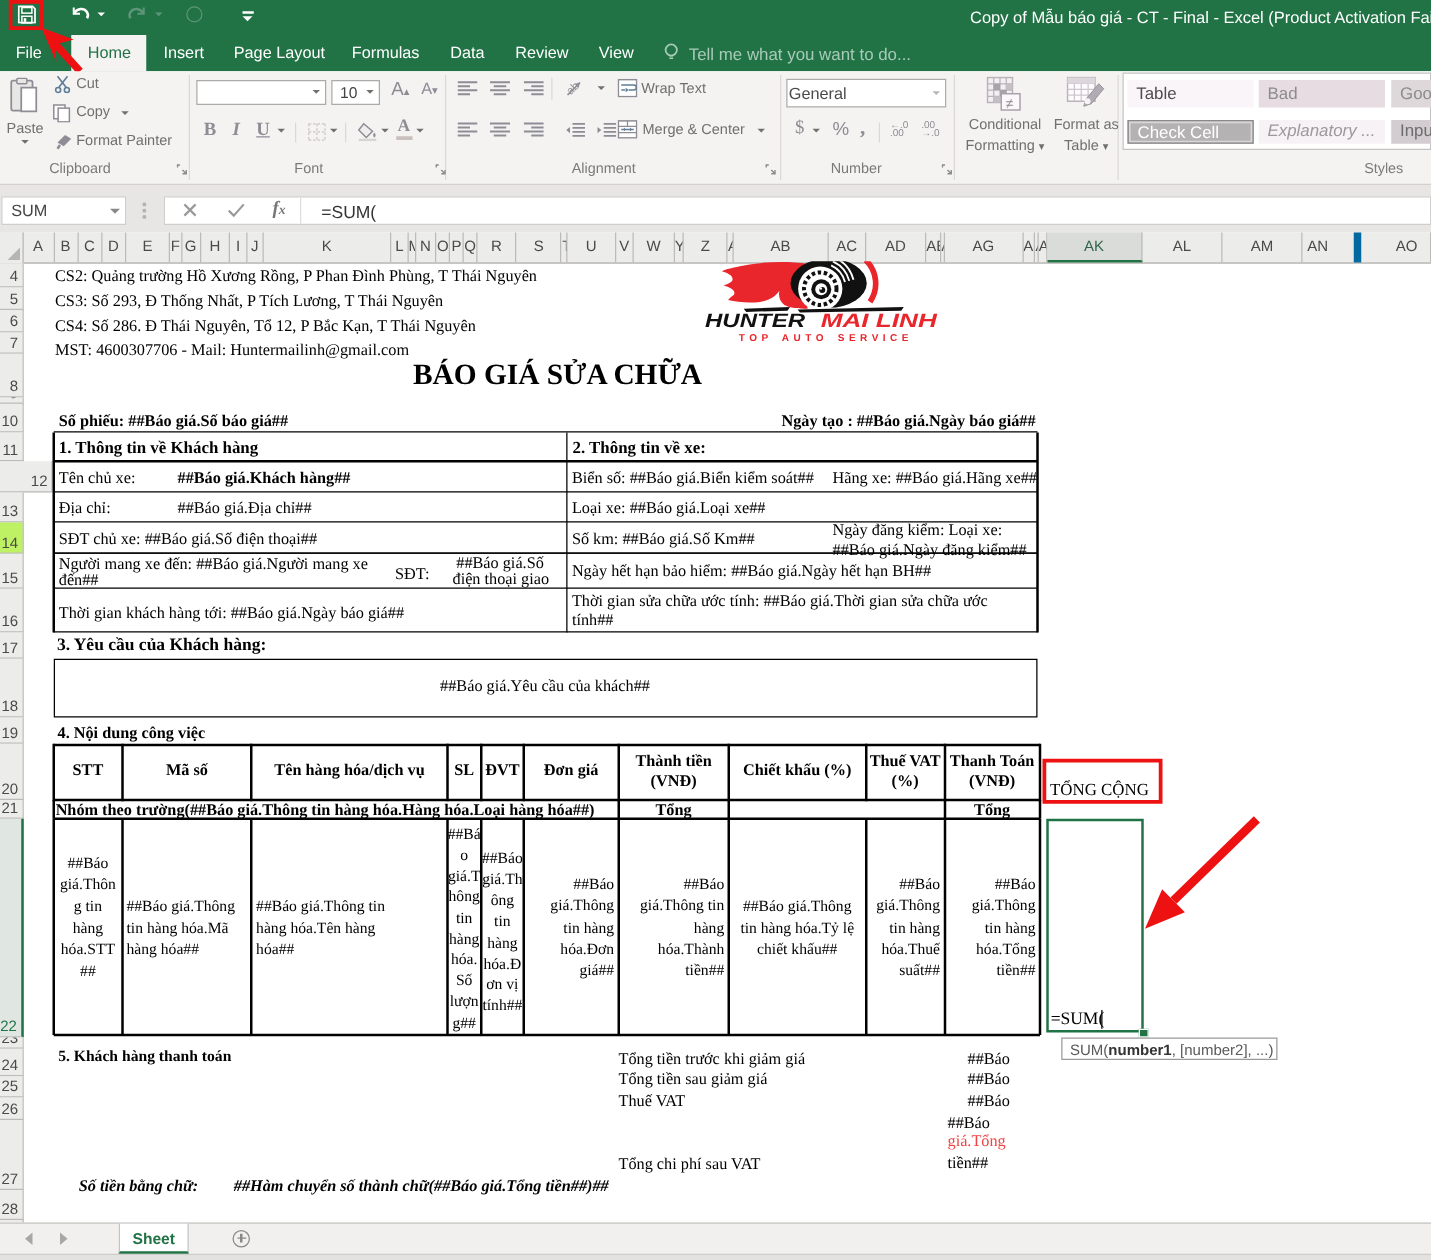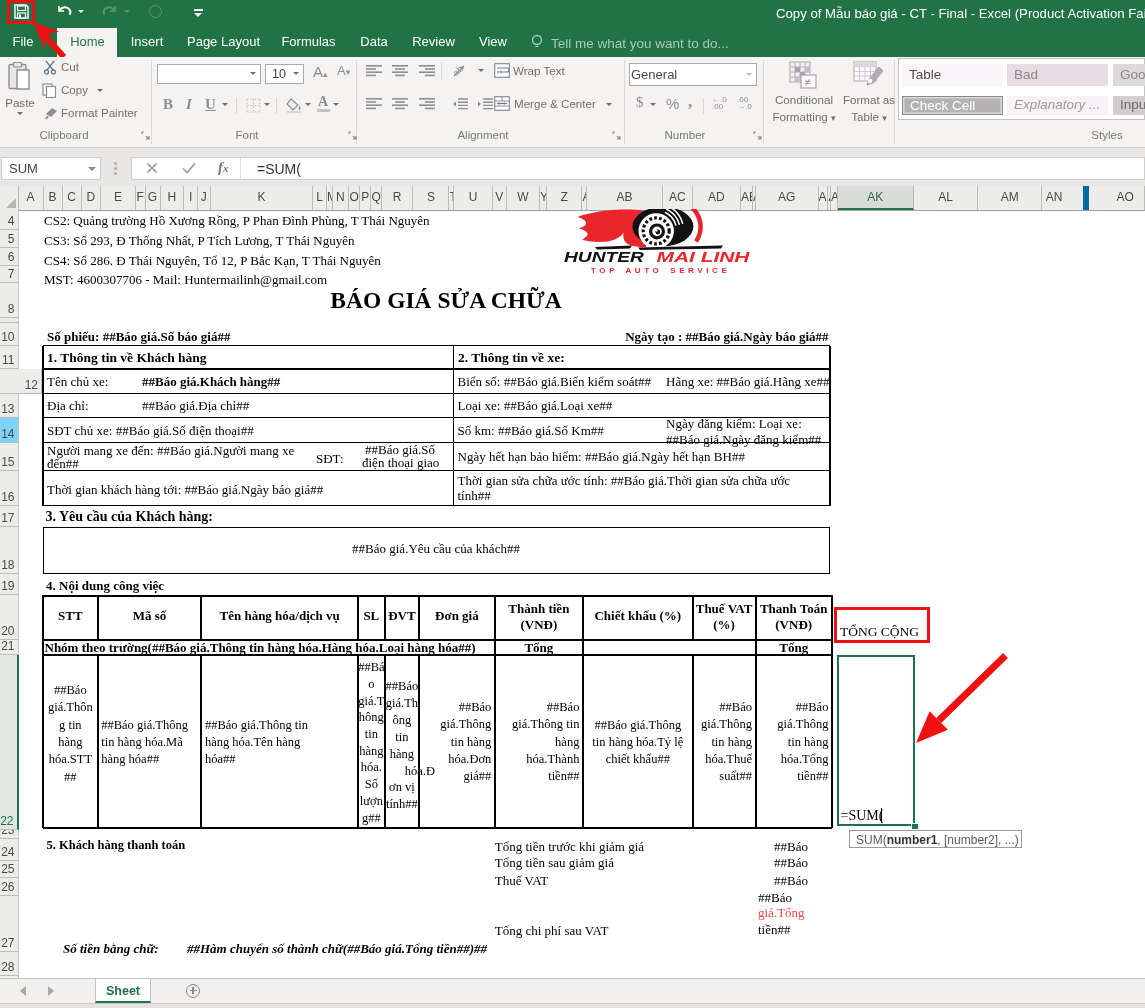--- a/index.html
+++ b/index.html
@@ -404,21 +404,21 @@
   </div>
 <div class="a" style="left:0;top:345.5px;width:18.5px;height:23.5px;background:#ececea;border-right:1px solid #c5c3c1;border-bottom:1px solid #bdbbb9;box-sizing:border-box;overflow:hidden;">
     <div style="position:absolute;right:3px;bottom:1px;font-size:12px;color:#4a4a48;">11</div>
   </div>
 <div class="a" style="left:0;top:369px;width:42px;height:24.5px;background:#ececea;border-right:1px solid #c5c3c1;border-bottom:1px solid #bdbbb9;box-sizing:border-box;overflow:hidden;">
     <div style="position:absolute;right:3px;bottom:1px;font-size:12px;color:#4a4a48;">12</div>
   </div>
 <div class="a" style="left:0;top:393.5px;width:18.5px;height:24.0px;background:#ececea;border-right:1px solid #c5c3c1;border-bottom:1px solid #bdbbb9;box-sizing:border-box;overflow:hidden;">
     <div style="position:absolute;right:3px;bottom:1px;font-size:12px;color:#4a4a48;">13</div>
   </div>
-<div class="a" style="left:0;top:417.5px;width:18.5px;height:25.0px;background:#7dd3fc;border-right:1px solid #c5c3c1;border-bottom:1px solid #bdbbb9;box-sizing:border-box;overflow:hidden;">
+<div class="a" style="left:0;top:417.5px;width:18.5px;height:25.0px;background:#bef264;border-right:1px solid #c5c3c1;border-bottom:1px solid #bdbbb9;box-sizing:border-box;overflow:hidden;">
     <div style="position:absolute;right:3px;bottom:1px;font-size:12px;color:#4a4a48;">14</div>
   </div>
 <div class="a" style="left:0;top:442.5px;width:18.5px;height:28.0px;background:#ececea;border-right:1px solid #c5c3c1;border-bottom:1px solid #bdbbb9;box-sizing:border-box;overflow:hidden;">
     <div style="position:absolute;right:3px;bottom:1px;font-size:12px;color:#4a4a48;">15</div>
   </div>
 <div class="a" style="left:0;top:470.5px;width:18.5px;height:35.0px;background:#ececea;border-right:1px solid #c5c3c1;border-bottom:1px solid #bdbbb9;box-sizing:border-box;overflow:hidden;">
     <div style="position:absolute;right:3px;bottom:1px;font-size:12px;color:#4a4a48;">16</div>
   </div>
 <div class="a" style="left:0;top:505.5px;width:18.5px;height:21.0px;background:#ececea;border-right:1px solid #c5c3c1;border-bottom:1px solid #bdbbb9;box-sizing:border-box;overflow:hidden;">
     <div style="position:absolute;right:3px;bottom:1px;font-size:12px;color:#4a4a48;">17</div>
@@ -569,21 +569,21 @@
 <div class="a ser ws" style="left:353.9px;width:34.900000000000034px;top:743.7px;font-size:12.5px;line-height:14px;text-align:center;color:#000;">hàng</div>
 <div class="a ser ws" style="left:353.9px;width:34.900000000000034px;top:760.4px;font-size:12.5px;line-height:14px;text-align:center;color:#000;">hóa.</div>
 <div class="a ser ws" style="left:353.9px;width:34.900000000000034px;top:777.1px;font-size:12.5px;line-height:14px;text-align:center;color:#000;">Số</div>
 <div class="a ser ws" style="left:353.9px;width:34.900000000000034px;top:793.8px;font-size:12.5px;line-height:14px;text-align:center;color:#000;">lượn</div>
 <div class="a ser ws" style="left:353.9px;width:34.900000000000034px;top:810.6px;font-size:12.5px;line-height:14px;text-align:center;color:#000;">g##</div>
 <div class="a ser ws" style="left:380.79999999999995px;width:42.19999999999999px;top:679.0px;font-size:12.5px;line-height:14px;text-align:center;color:#000;">##Báo</div>
 <div class="a ser ws" style="left:380.79999999999995px;width:42.19999999999999px;top:695.9px;font-size:12.5px;line-height:14px;text-align:center;color:#000;">giá.Th</div>
 <div class="a ser ws" style="left:380.79999999999995px;width:42.19999999999999px;top:712.8px;font-size:12.5px;line-height:14px;text-align:center;color:#000;">ông</div>
 <div class="a ser ws" style="left:380.79999999999995px;width:42.19999999999999px;top:729.7px;font-size:12.5px;line-height:14px;text-align:center;color:#000;">tin</div>
 <div class="a ser ws" style="left:380.79999999999995px;width:42.19999999999999px;top:746.6px;font-size:12.5px;line-height:14px;text-align:center;color:#000;">hàng</div>
-<div class="a ser ws" style="left:380.79999999999995px;width:42.19999999999999px;top:763.5px;font-size:12.5px;line-height:14px;text-align:center;color:#000;margin-left:18px;">hóa.Đ</div>
+<div class="a ser ws" style="left:380.79999999999995px;width:42.19999999999999px;top:763.5px;font-size:12.5px;line-height:14px;text-align:center;color:#000;">hóa.Đ</div>
 <div class="a ser ws" style="left:380.79999999999995px;width:42.19999999999999px;top:780.4px;font-size:12.5px;line-height:14px;text-align:center;color:#000;">ơn vị</div>
 <div class="a ser ws" style="left:380.79999999999995px;width:42.19999999999999px;top:797.3px;font-size:12.5px;line-height:14px;text-align:center;color:#000;">tính##</div>
 <div class="a ser ws" style="right:653.7px;top:700.0px;font-size:12.5px;line-height:14px;color:#000;">
     <span style="float:right">##Báo</span>
   </div>
 <div class="a ser ws" style="right:653.7px;top:717.3px;font-size:12.5px;line-height:14px;color:#000;">
     <span style="float:right">giá.Thông</span>
   </div>
 <div class="a ser ws" style="right:653.7px;top:734.6px;font-size:12.5px;line-height:14px;color:#000;">
     <span style="float:right">tin hàng</span>

